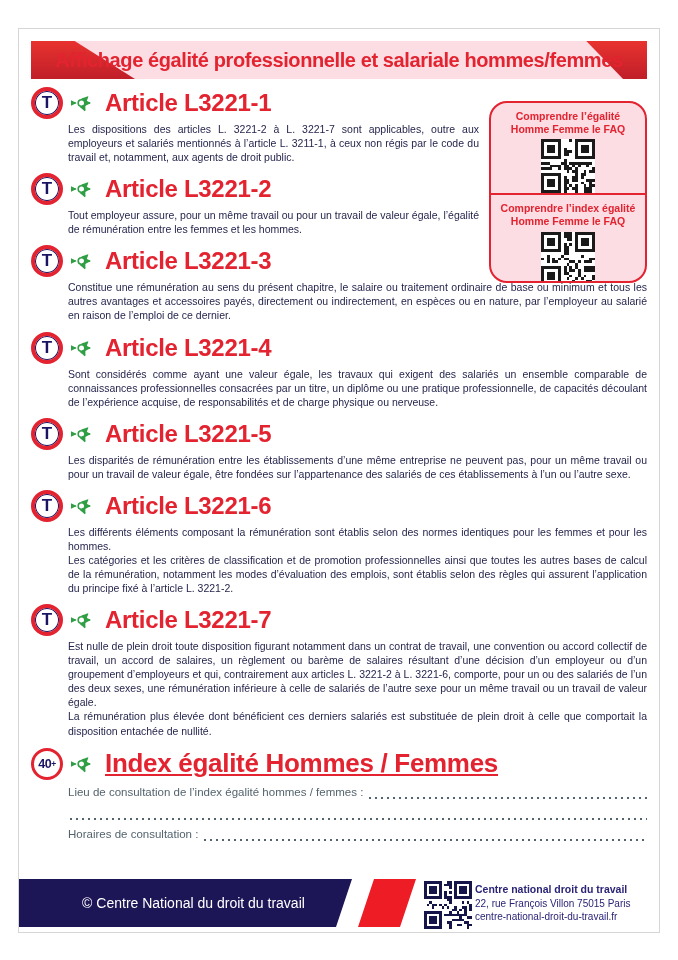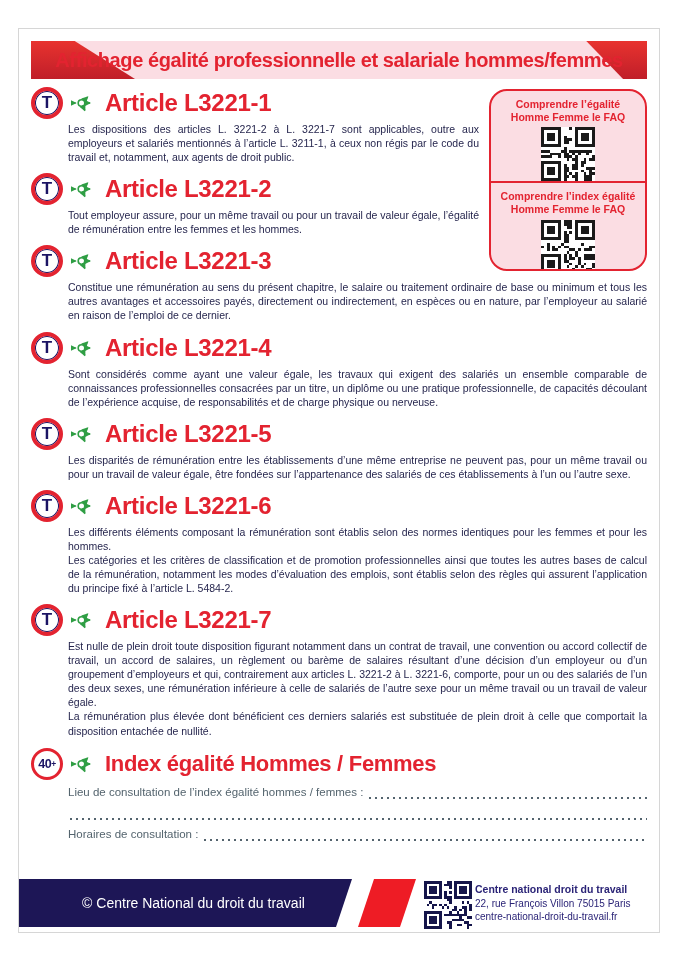--- a/index.html
+++ b/index.html
@@ -11,21 +11,21 @@
 
   
   .header-band { position:relative; margin:12px 12px 8px; height:38px; background:#fbdde3; overflow:hidden; }
   .edge { position:absolute; top:0; bottom:0; background:linear-gradient(180deg,#e8332f,#c01e29); }
   .edge-left  { left:0; width:104px; clip-path:polygon(0 0, 42% 0, 100% 100%, 0 100%); }
   .edge-right { right:0; width:92px; clip-path:polygon(34% 0, 100% 0, 100% 100%, 74% 100%); }
   .header-title { position:absolute; inset:0; display:flex; align-items:center; justify-content:center;
           color:#e32330; font-weight:bold; font-size:20px; letter-spacing:-0.4px; white-space:nowrap;border-radius:19px; }
 
   
-  .qr-panel { position:absolute; top:60px; right:12px; width:158px; height:182px;
+  .qr-panel { position:absolute; top:72px; right:12px; width:158px; height:182px;
           border:2px solid #e32330; border-radius:18px; background:#fbdde3; overflow:hidden;
           display:flex; flex-direction:column; }
   .qr-cell { flex:1; display:flex; flex-direction:column; align-items:center; padding-top:7px; }
   .qr-cell + .qr-cell { border-top:2px solid #e32330; }
   .qr-label { color:#e32330; font-weight:bold; font-size:10.5px; line-height:1.25; text-align:center; }
   .qr { margin-top:3px; line-height:0; }
 
   
   .content { padding:0 12px; }
   .art-head { display:flex; align-items:center; gap:8px; height:32px; margin:4px 0 3px; }
@@ -36,21 +36,21 @@
           background:#fff; display:flex; align-items:center; justify-content:center;
           font-weight:bold; color:#1b1464; font-size:12.5px; letter-spacing:-0.5px; }
   .badge50 sup { font-size:8.5px; }
   .garr { width:26px; height:26px; flex:0 0 26px; }
   .art-title { color:#e32330; font-weight:bold; font-size:24px; letter-spacing:-0.3px; }
   .art-body { margin:0 0 9px 37px; font-size:10.5px; line-height:1.34; color:#26264e; text-align:justify; }
   .art-body p { margin:0; }
   .narrow { margin-right:168px; }
 
   
-  .idx-title { color:#e32330; font-weight:bold; font-size:22px; letter-spacing:-0.3px; }
+  .idx-title { color:#e32330; font-weight:bold; font-size:26px; letter-spacing:-0.3px;text-decoration:underline; }
   .idx-lines { margin:6px 0 0 37px; color:#54646e; font-size:11.5px; }
   .idx-row { display:flex; height:21px; align-items:flex-start; }
   .idx-row span { white-space:nowrap; }
   .leader { flex:1; height:14px; margin-left:4px;
           background:radial-gradient(circle, #54646e 0.9px, transparent 1.1px) left bottom / 6px 4px repeat-x; }
   .leader-full { margin-left:0; }
 
   
   .footer { position:absolute; left:0; right:12px; bottom:5px; height:48px;
           display:flex; align-items:center; }
@@ -356,21 +356,21 @@
         <div class="t-badge">
             <span>T</span>
           </div>
         <svg class="garr" viewBox="0 0 26 26">
             <use href="#arrowsNet"></use>
           </svg>
         <div class="art-title">Article L3221-6</div>
       </div>
       <div class="art-body">
         <p>Les différents éléments composant la rémunération sont établis selon des normes identiques pour les femmes et pour les hommes.</p>
-        <p>Les catégories et les critères de classification et de promotion professionnelles ainsi que toutes les autres bases de calcul de la rémunération, notamment les modes d’évaluation des emplois, sont établis selon des règles qui assurent l’application du principe fixé à l’article L. 5484-2.</p>
+        <p>Les catégories et les critères de classification et de promotion professionnelles ainsi que toutes les autres bases de calcul de la rémunération, notamment les modes d’évaluation des emplois, sont établis selon des règles qui assurent l’application du principe fixé à l’article L. 3221-2.</p>
       </div>
 
       <div class="art-head">
         <div class="t-badge">
             <span>T</span>
           </div>
         <svg class="garr" viewBox="0 0 26 26">
             <use href="#arrowsNet"></use>
           </svg>
         <div class="art-title">Article L3221-7</div>

